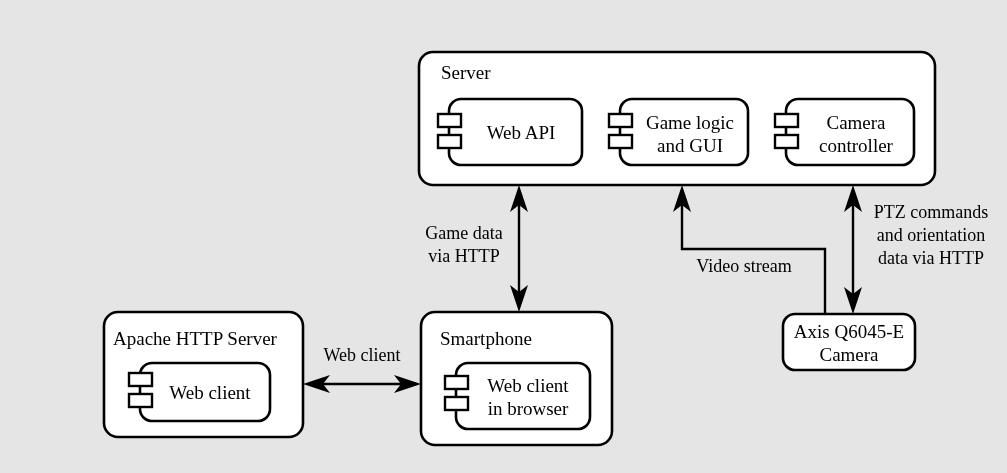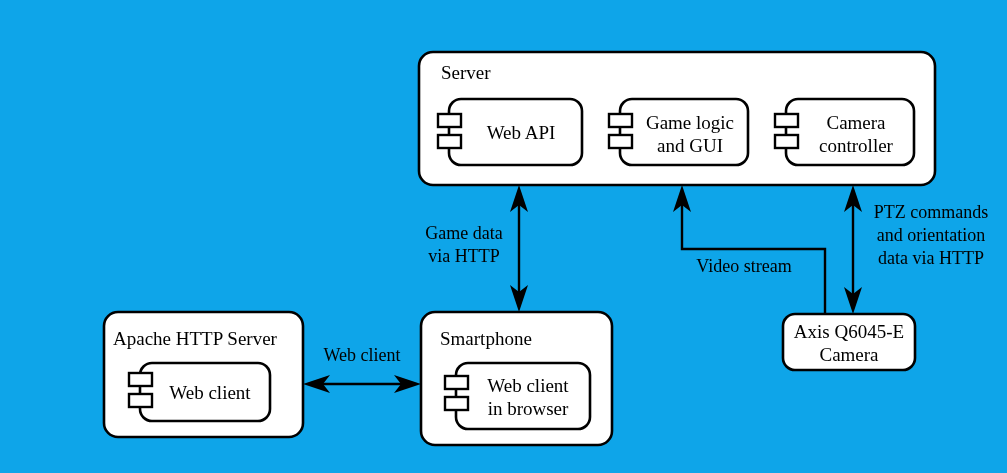--- a/index.html
+++ b/index.html
@@ -10,21 +10,21 @@
   body {
     width: 1007px;
     height: 473px;
     overflow: hidden;
     font-family: "Liberation Serif", serif;
   }
   #diagram-root {
     position: relative;
     width: 1007px;
     height: 473px;
-    background: #0ea5e9;
+    background: #e5e5e5;
   }
   svg.diagram {
     display: block;
     width: 1007px;
     height: 473px;
   }
   .node-box {
     fill: #ffffff;
     stroke: #000000;
     stroke-width: 2.6;

